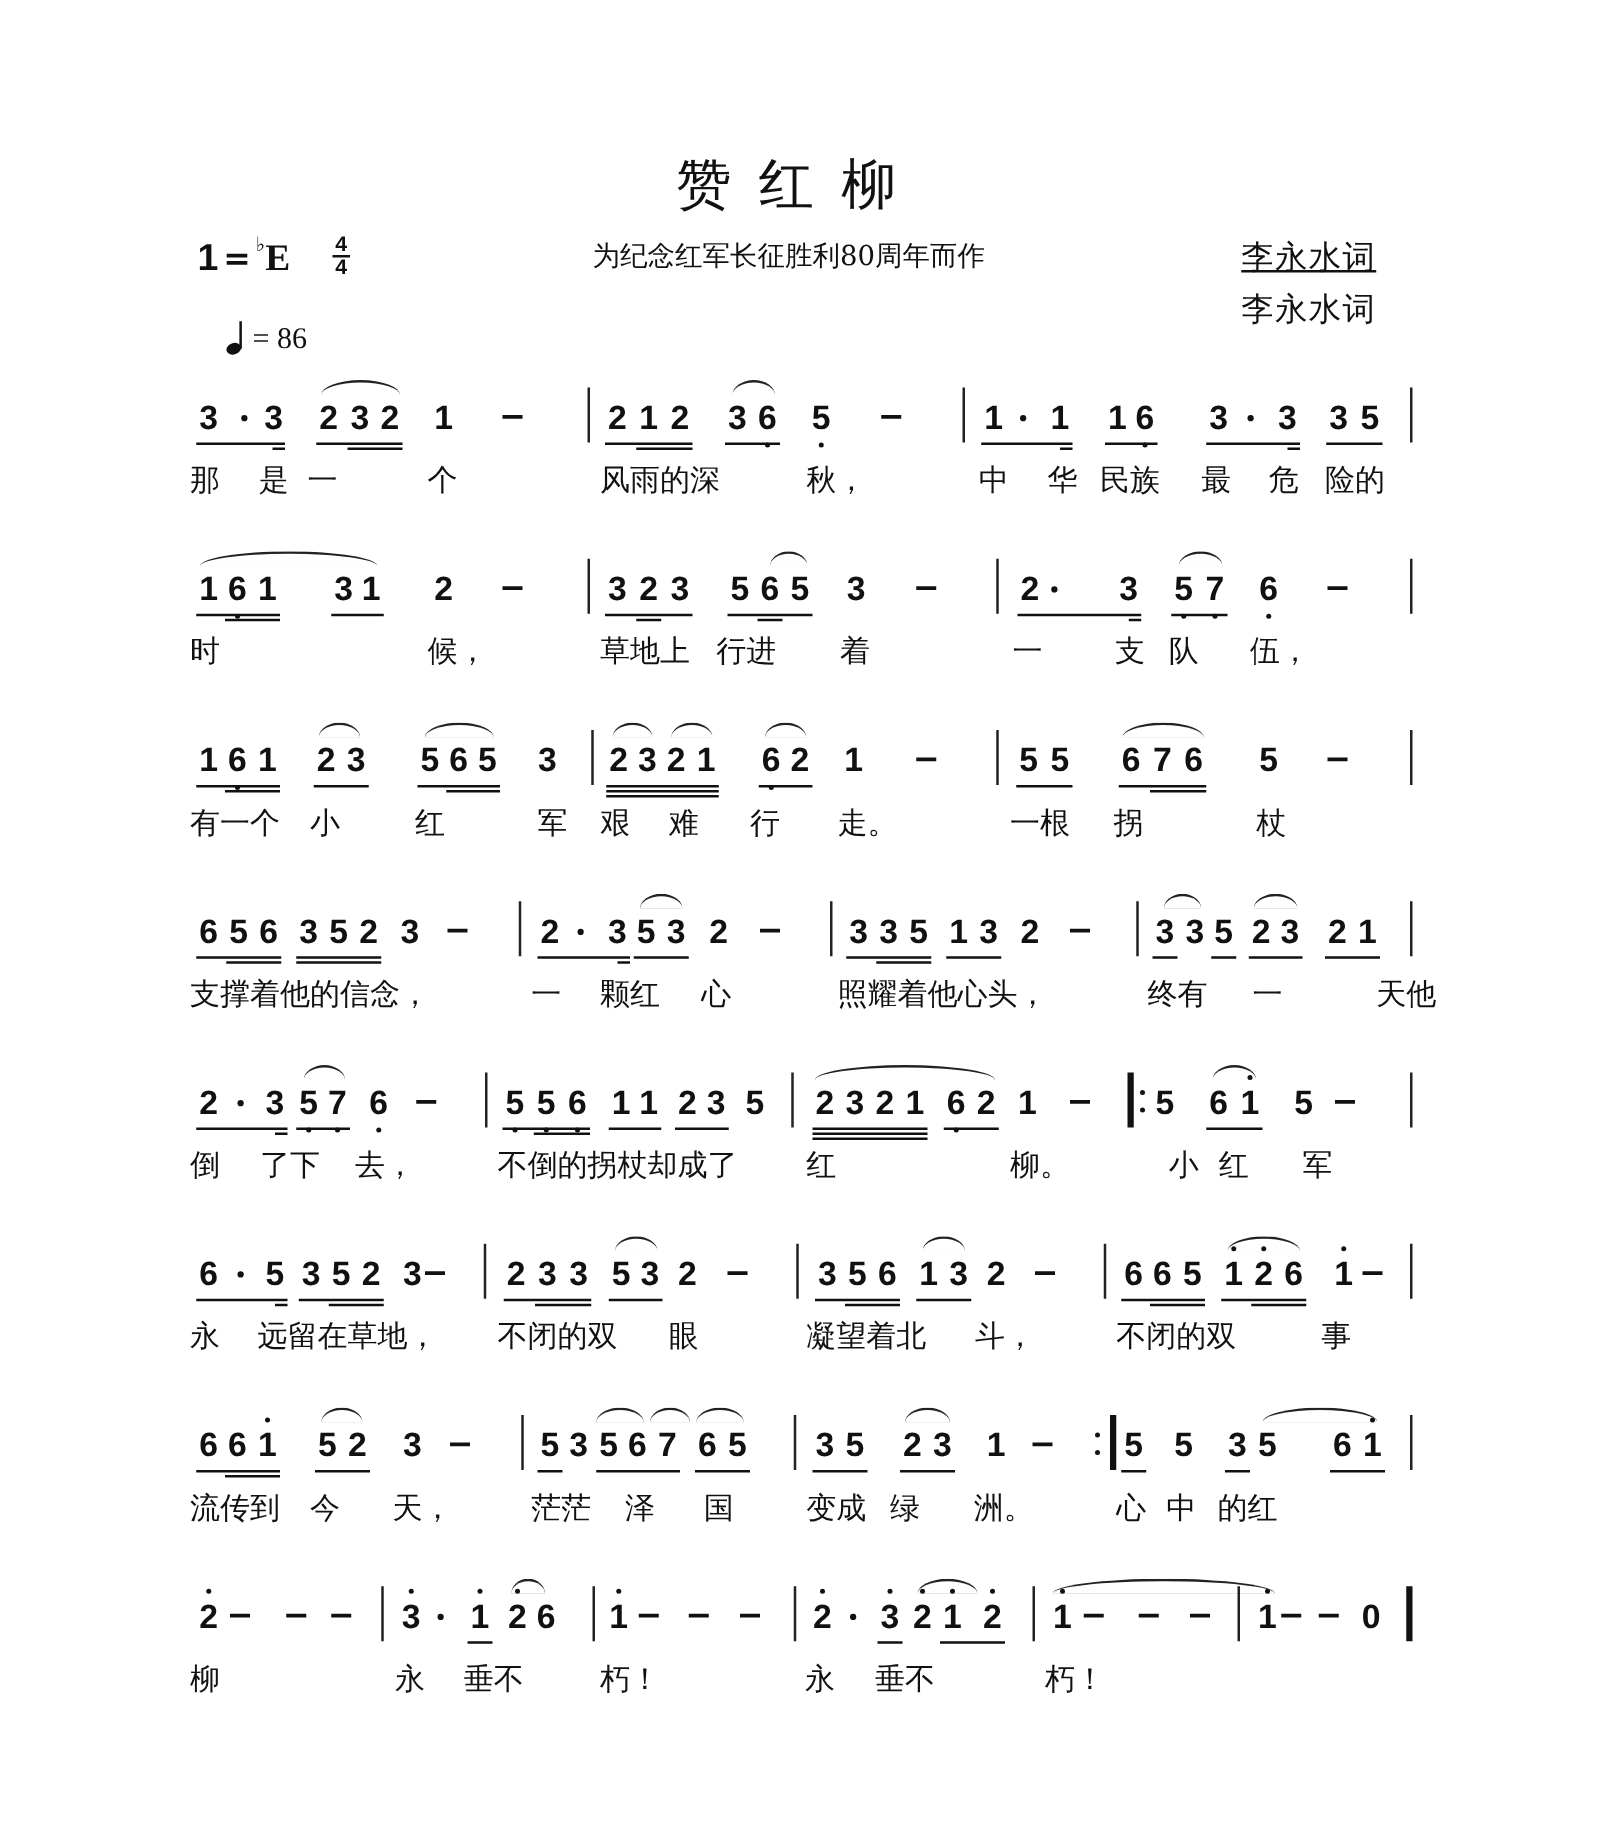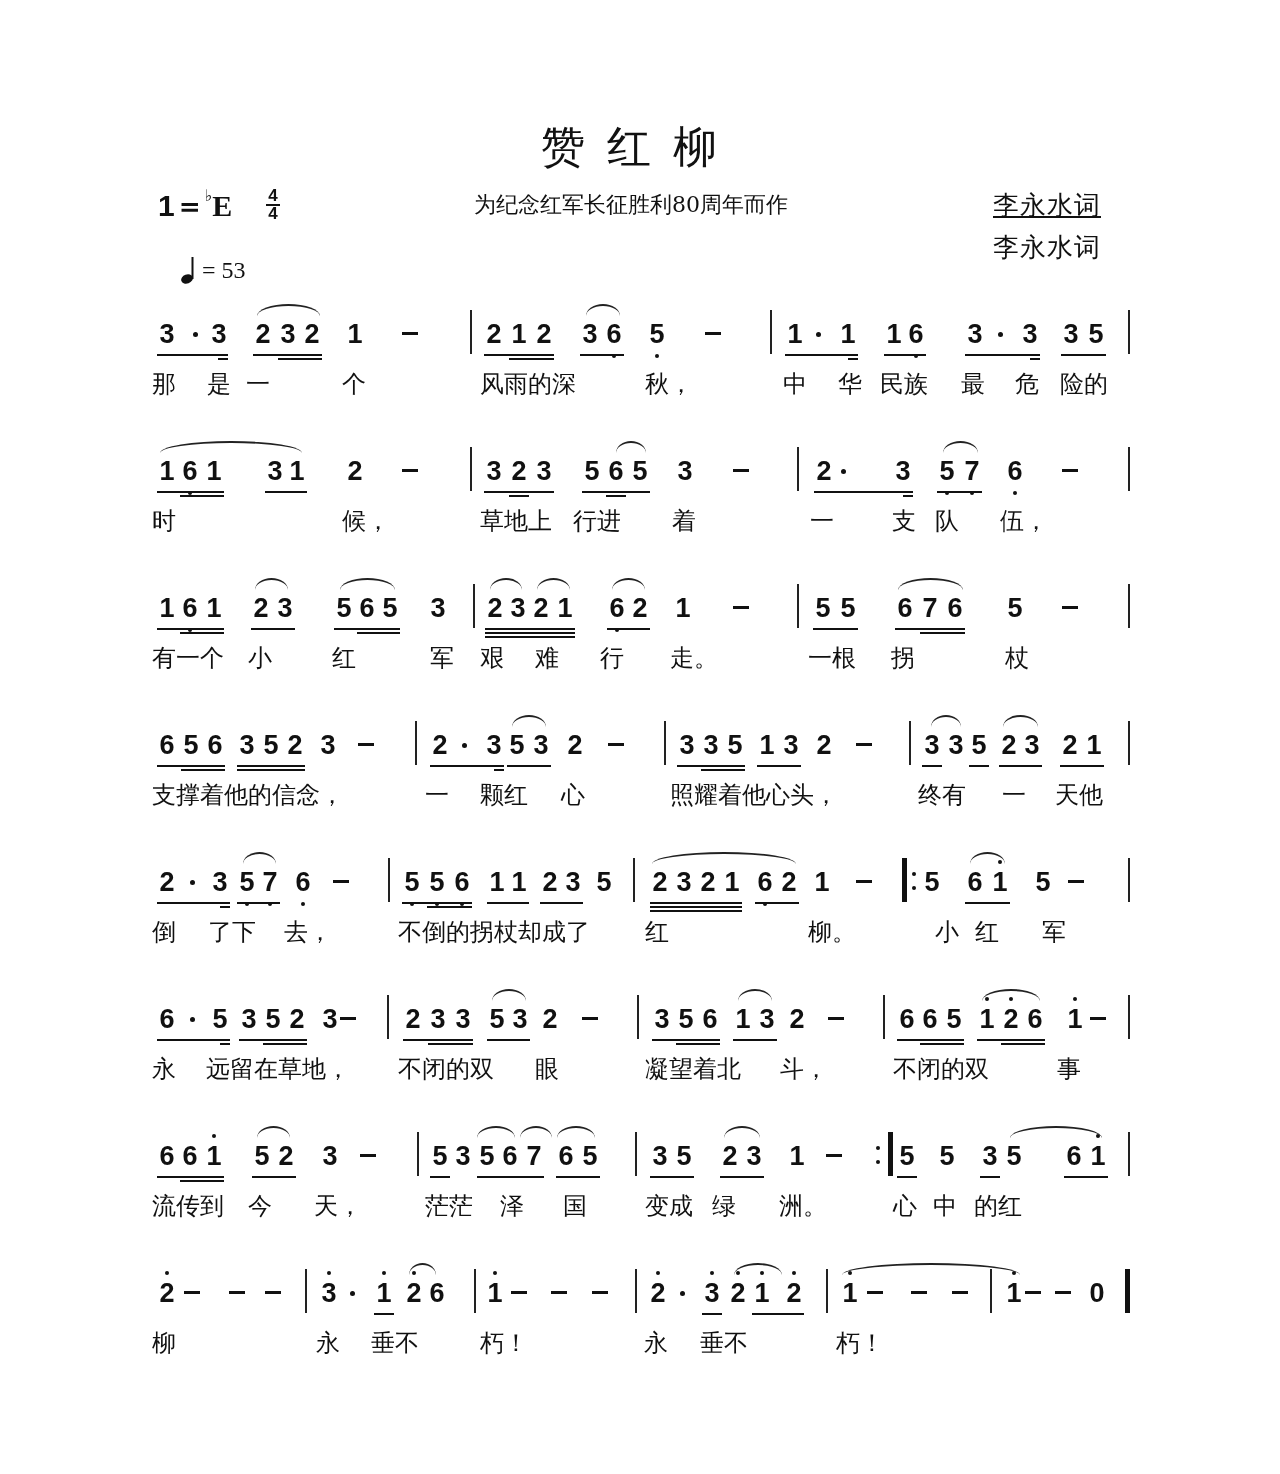--- a/index.html
+++ b/index.html
@@ -37,21 +37,21 @@
     <div>4</div>
   </div>
 <div class="subtitle">为纪念红军长征胜利80周年而作</div>
 <div class="author" style="top:188px;text-decoration:underline;">李永水词</div>
 <div class="author" style="top:230px;">李永水词</div>
 <div class="tempo">
   <svg width="16" height="28" viewBox="0 0 16 28" style="vertical-align:-6px">
       <ellipse cx="7" cy="23" rx="6" ry="4.5" fill="#111" transform="rotate(-20 7 23)"></ellipse>
       <rect x="11.5" y="1" width="2" height="22" fill="#111"></rect>
     </svg>
-  <span>= 53</span>
+  <span>= 86</span>
 </div>
 
 <div id="score">
     <div class="line" style="top: 318px;">
       <div class="tok" style="left: 157px;">3</div>
       <div class="aug" style="left: 193px;"></div>
       <div class="tok" style="left: 209px;">3</div>
       <div class="tok" style="left: 253px;">2</div>
       <div class="tok" style="left: 278px;">3</div>
       <div class="tok" style="left: 302px;">2</div>
@@ -263,21 +263,21 @@
       <div class="slur" style="left: 512px; width: 34px; top: -14px;"></div>
       <div class="slur" style="left: 931px; width: 30px; top: -14px;"></div>
       <div class="slur" style="left: 1003px; width: 35px; top: -14px;"></div>
       <div class="lyric" style="left: 152px; text-align: center;">支撑着他的信念，</div>
       <div class="lyric" style="left: 425px;">一</div>
       <div class="lyric" style="left: 480px;">颗红</div>
       <div class="lyric" style="left: 561px;">心</div>
       <div class="lyric" style="left: 670px;">照耀着他心头，</div>
       <div class="lyric" style="left: 918px;">终有</div>
       <div class="lyric" style="left: 1002px;">一</div>
-      <div class="lyric" style="left: 1055px; font-family: Liberation Serif, serif;">天他</div>
+      <div class="lyric" style="left: 1101px; font-family: Liberation Serif, serif;">天他</div>
     </div>
     <div class="line" style="top: 866px;">
       <div class="tok" style="left: 157px;">2</div>
       <div class="aug" style="left: 190px;"></div>
       <div class="tok" style="left: 210px;">3</div>
       <div class="tok" style="left: 237px;">5<span class="lo"></span></div>
       <div class="tok" style="left: 260px;">7<span class="lo"></span></div>
       <div class="tok" style="left: 293px;">6<span class="lo"></span></div>
       <div class="dash" style="left: 333px;"></div>
       <div class="bar" style="left: 388px;"></div>

